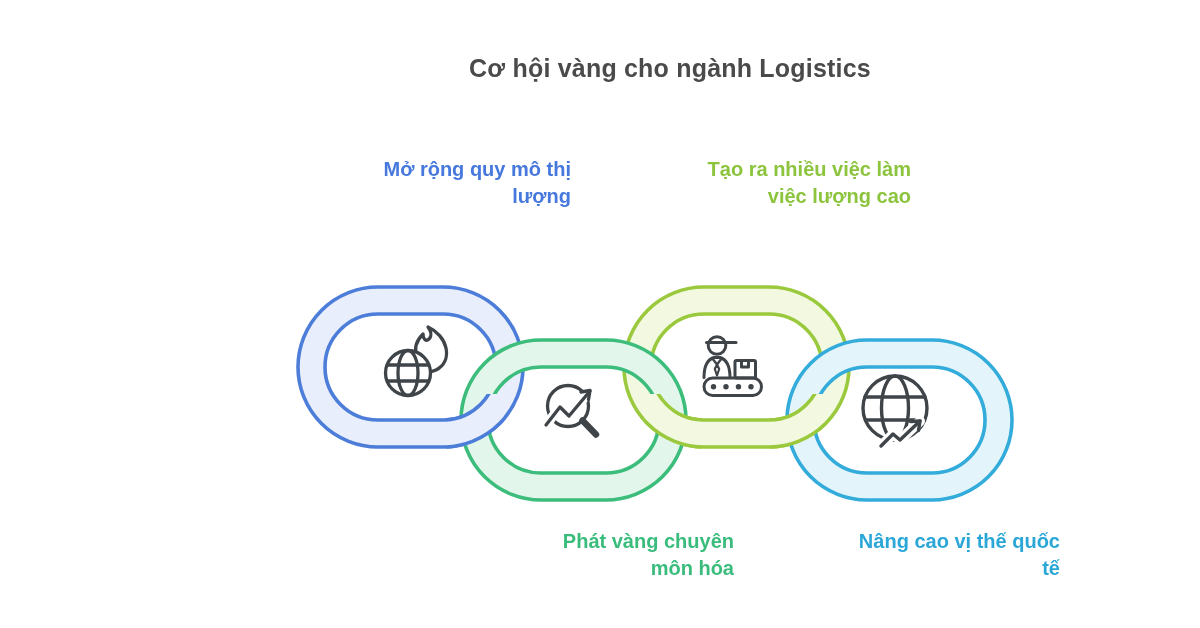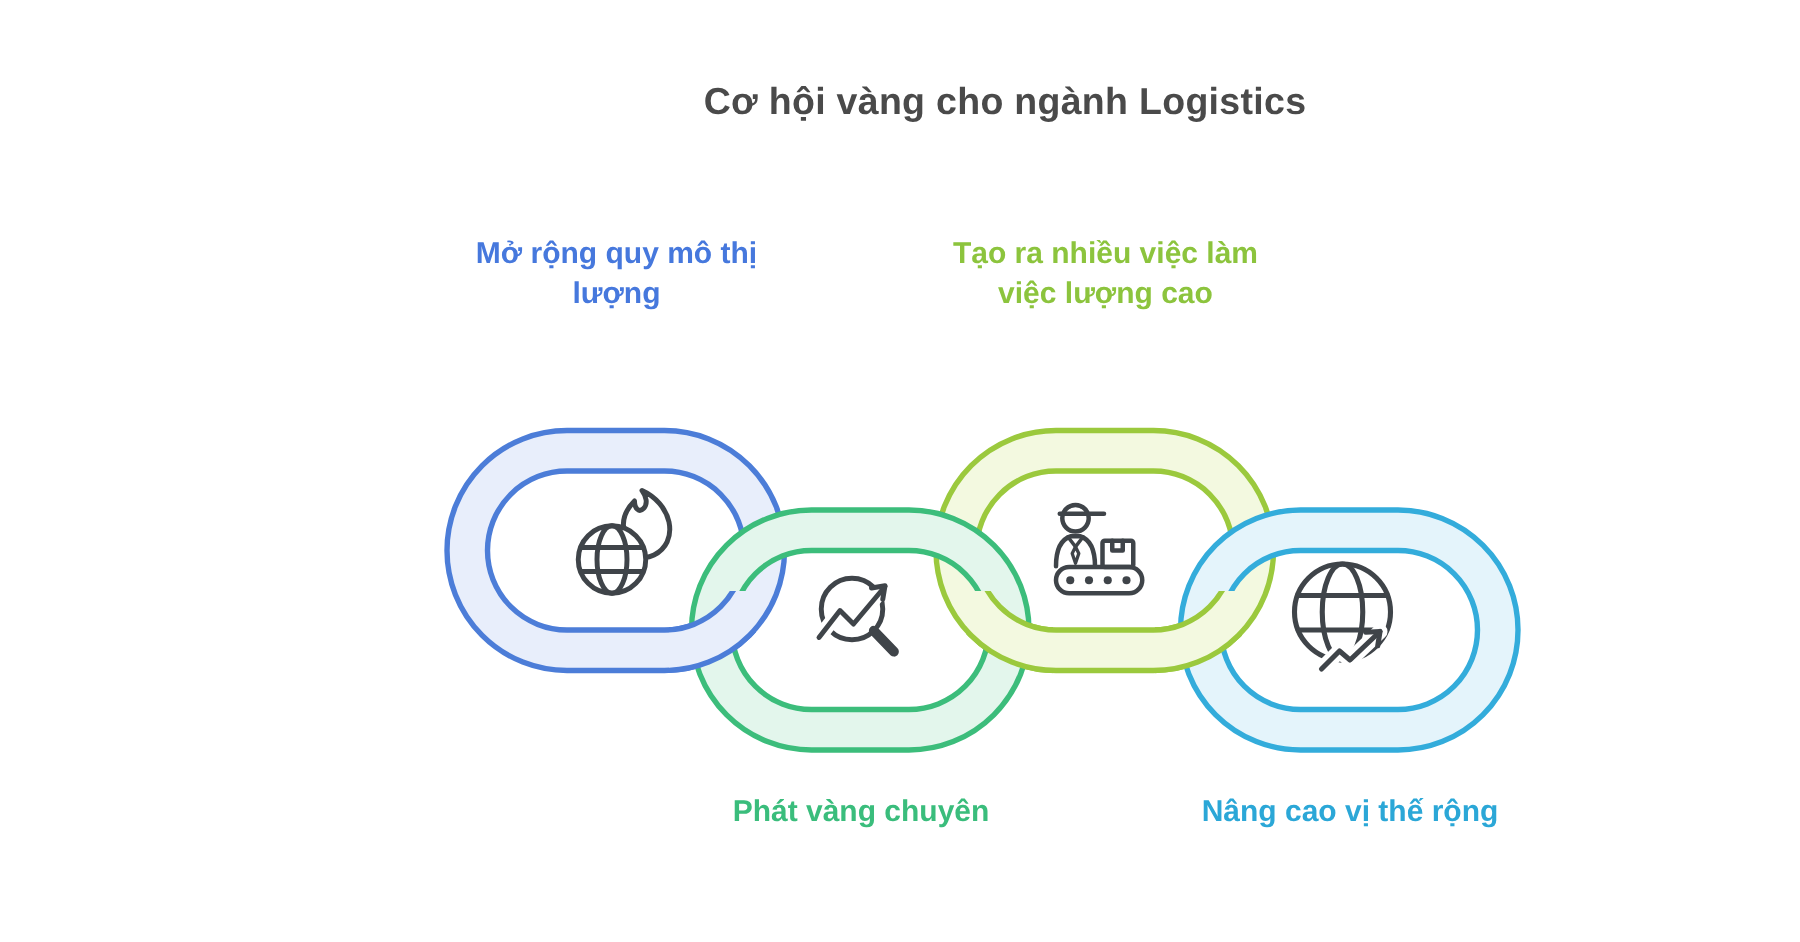--- a/index.html
+++ b/index.html
@@ -5,30 +5,30 @@
   html,body{margin:0;padding:0;background:#ffffff;}
   .canvas{
     position:relative;width:1200px;height:628px;background:#ffffff;
     overflow:hidden;font-family:"Liberation Sans","DejaVu Sans",sans-serif;margin-left:48px;
   }
   .title{
     position:absolute;left:44px;top:54px;width:1156px;text-align:center;
     font-size:25px;font-weight:700;color:#4a4a4a;letter-spacing:0.2px;
   }
   .label{
-    position:absolute;width:320px;text-align:center;
+    position:absolute;width:320px;text-align:right;
     font-size:20px;font-weight:700;line-height:27px;
   }
   .label span{display:block;}
   .label-blue{color:#4678dd;}
   .label-green{color:#3abd7c;}
   .label-lime{color:#8cc43d;}
   .label-cyan{color:#2ba7d7;}
   .pos-l1{left:203px;top:156px;}
-  .pos-l3{left:529px;top:156px;}
+  .pos-l3{left:543px;top:156px;}
   .pos-l2{left:366px;top:528px;}
   .pos-l4{left:692px;top:528px;}
   svg.chain{position:absolute;left:0;top:0;}
 </style>
 </head>
 <body>
 
 <div class="canvas">
 
   <div class="title">Cơ hội vàng cho ngành Logistics</div>
@@ -38,24 +38,26 @@
     <span>lượng</span>
   </div>
 
   <div class="label label-lime pos-l3">
     <span>Tạo ra nhiều việc làm</span>
     <span>việc lượng cao</span>
   </div>
 
   <div class="label label-green pos-l2">
     <span>Phát vàng chuyên</span>
+    <span>môn hóa</span>
   </div>
 
   <div class="label label-cyan pos-l4">
-    <span>Nâng cao vị thế rộng</span>
+    <span>Nâng cao vị thế quốc</span>
+    <span>tế</span>
   </div>
 
   <svg class="chain" width="1200" height="628" viewBox="0 0 1200 628">
     <defs>
       <clipPath id="cp12">
           <rect x="398" y="394" width="58" height="74"></rect>
         </clipPath>
       <clipPath id="cp3">
           <rect x="596" y="394" width="58" height="74"></rect>
           <rect x="722" y="394" width="58" height="74"></rect>

